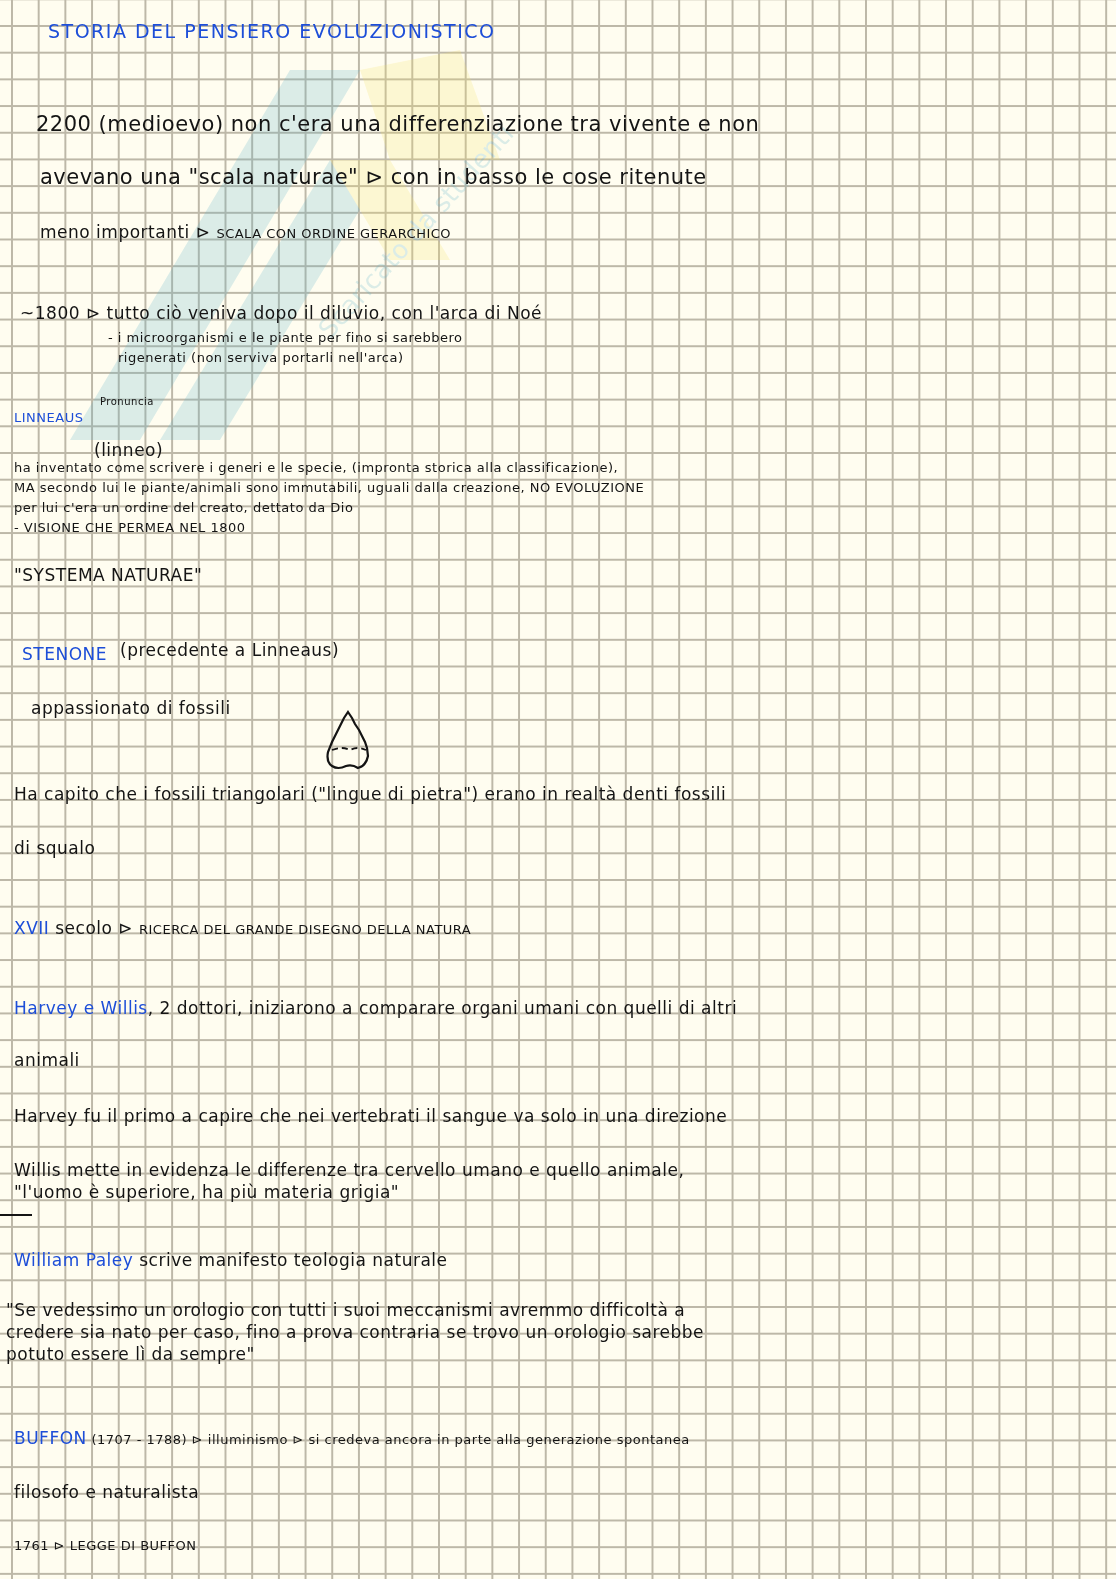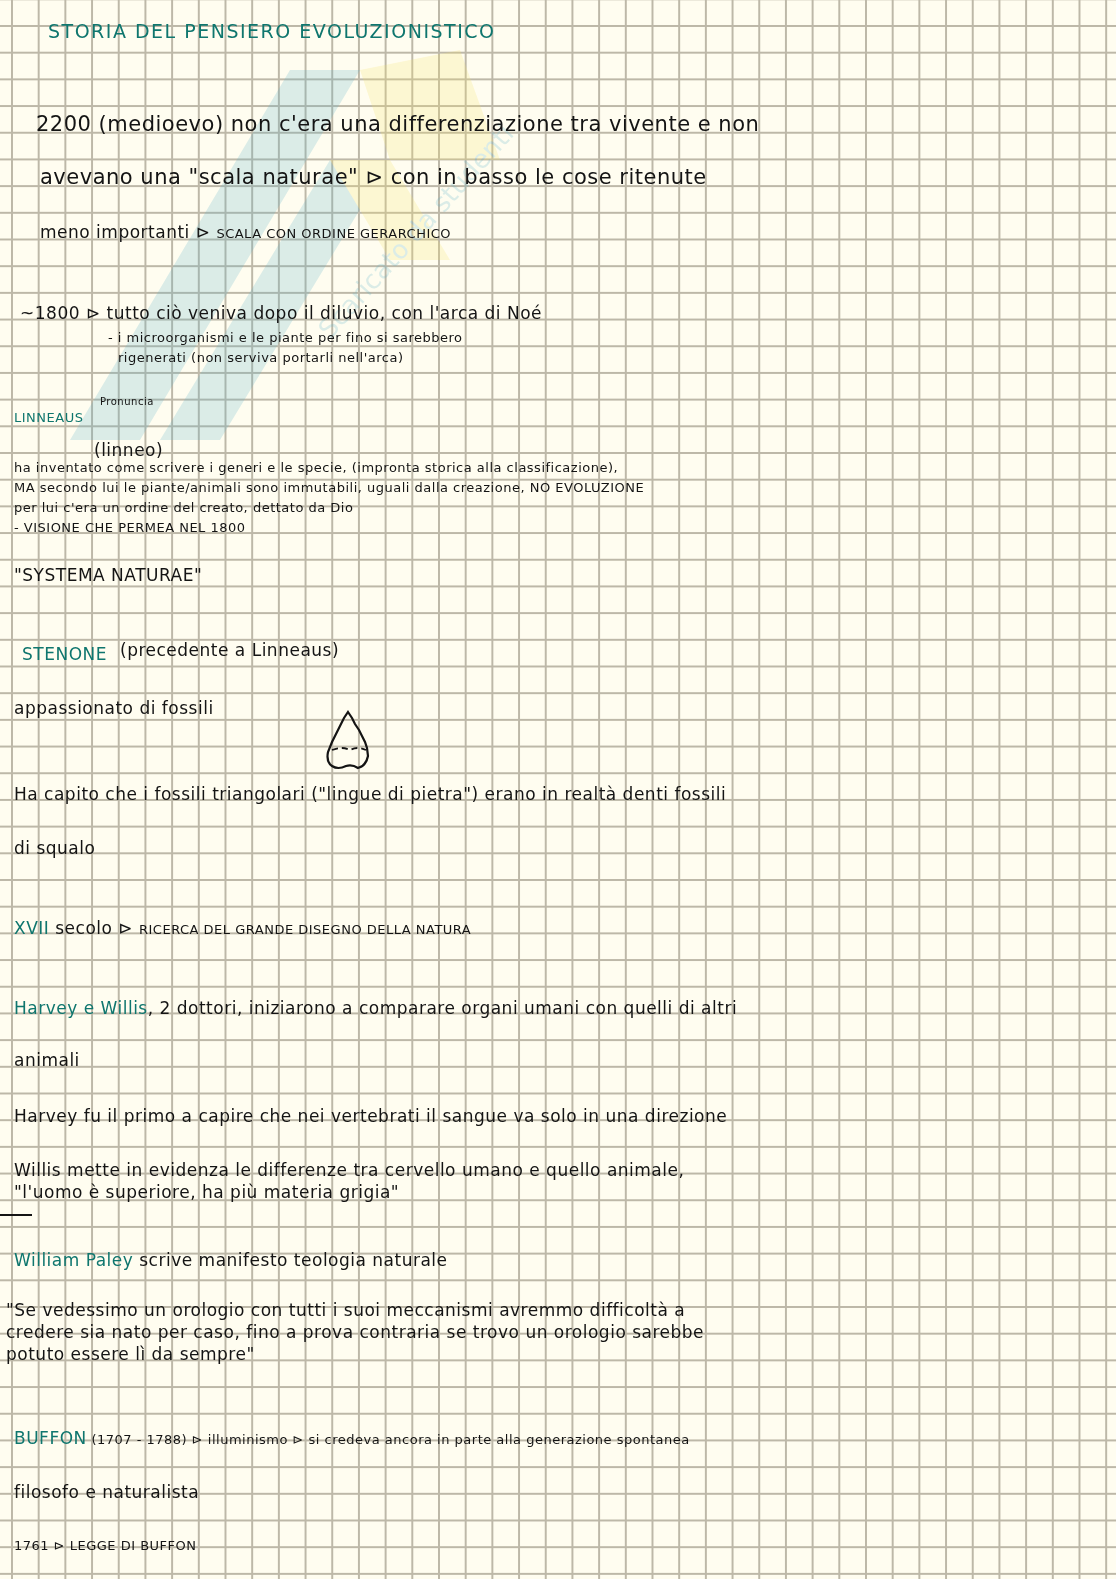--- a/index.html
+++ b/index.html
@@ -28,21 +28,21 @@
       height: 440px;
       pointer-events: none;
     }
     .line {
       position: absolute;
       white-space: nowrap;
       font-family: "DejaVu Sans", sans-serif;
       color: #141414;
       letter-spacing: 0.5px;
     }
-    .red { color: #0f766e; }
+    .red { color: #1d4ed8; }
     .caps { text-transform: uppercase; }
     .t-title { font-size: 19px; letter-spacing: 1.5px; }
     .t-big { font-size: 21px; }
     .t-mid { font-size: 17px; }
     .t-small { font-size: 13px; }
     .t-tiny { font-size: 10px; }
     .dash {
       position: absolute;
       left: 0;
       top: 1214px;
@@ -89,21 +89,21 @@
 <div class="line t-mid" style="left:94px; top:404px;margin-top:36px;">(linneo)</div>
 
 <div class="line t-small" style="left:14px; top:460px;">ha inventato come scrivere i generi e le specie, (impronta storica alla classificazione),</div>
 <div class="line t-small" style="left:14px; top:480px;">MA secondo lui le piante/animali sono immutabili, uguali dalla creazione, NO EVOLUZIONE</div>
 <div class="line t-small" style="left:14px; top:500px;">per lui c'era un ordine del creato, dettato da Dio</div>
 <div class="line caps t-small" style="left:14px; top:520px;">- visione che permea nel 1800</div>
 <div class="line t-mid" style="left:14px; top:565px;">"SYSTEMA NATURAE"</div>
 
 <div class="line red caps t-mid" style="left:22px; top:620px;margin-top:24px;">Stenone</div>
 <div class="line t-mid" style="left:120px; top:640px;">(precedente a Linneaus)</div>
-<div class="line t-mid" style="left:14px; top:698px;">appassionato di fossili</div>
+<div class="line t-mid" style="left:14px; top:698px;padding-left:17px;">appassionato di fossili</div>
 <svg class="tooth" viewBox="0 0 60 70">
   <path d="M30 6 L34 12 L37 18 L41 24 L44 30 L47 36 L49 42 L50 50 Q48 60 40 62 Q34 58 28 60 Q20 64 14 60 Q8 56 10 46 L14 36 L18 28 L22 20 L26 12 Z" fill="none" stroke="#141414" stroke-width="2.2"></path>
   <path d="M14 44 Q24 40 32 44 Q40 40 48 44" fill="none" stroke="#141414" stroke-width="1.8" stroke-dasharray="6 4"></path>
 </svg>
 <div class="line t-mid" style="left:14px; top:784px;">Ha capito che i fossili triangolari ("lingue di pietra") erano in realtà denti fossili</div>
 <div class="line t-mid" style="left:14px; top:838px;">di squalo</div>
 
 <div class="line t-mid" style="left:14px; top:918px;">
   <span class="red">XVII</span>
   <span>secolo ⊳</span>

